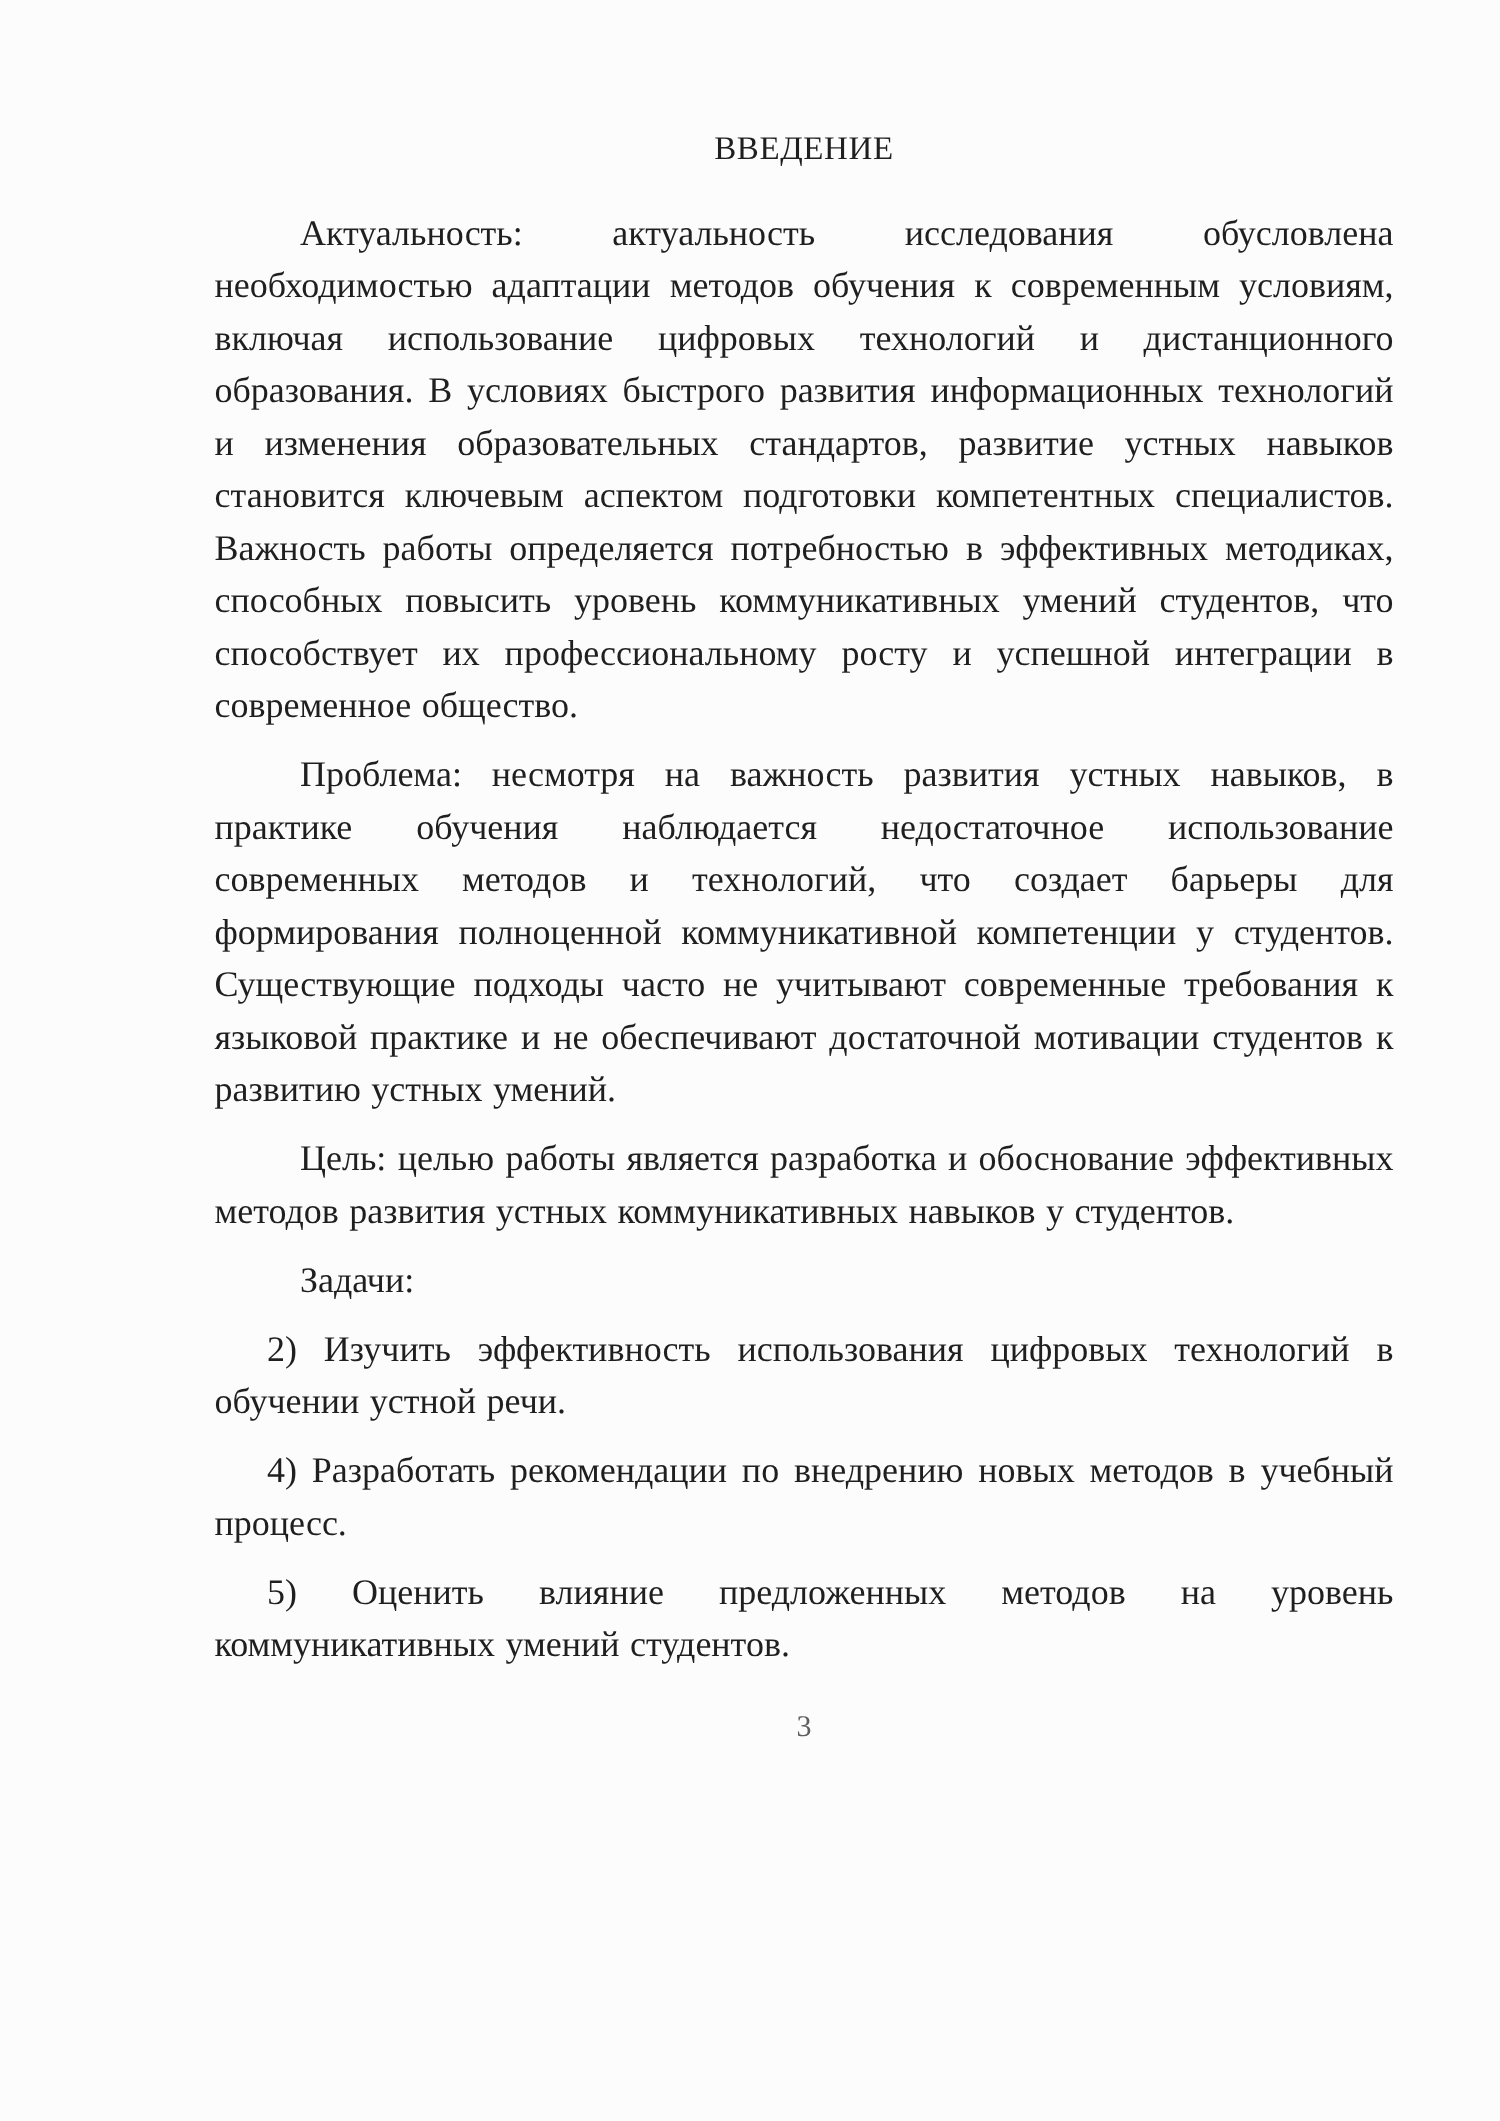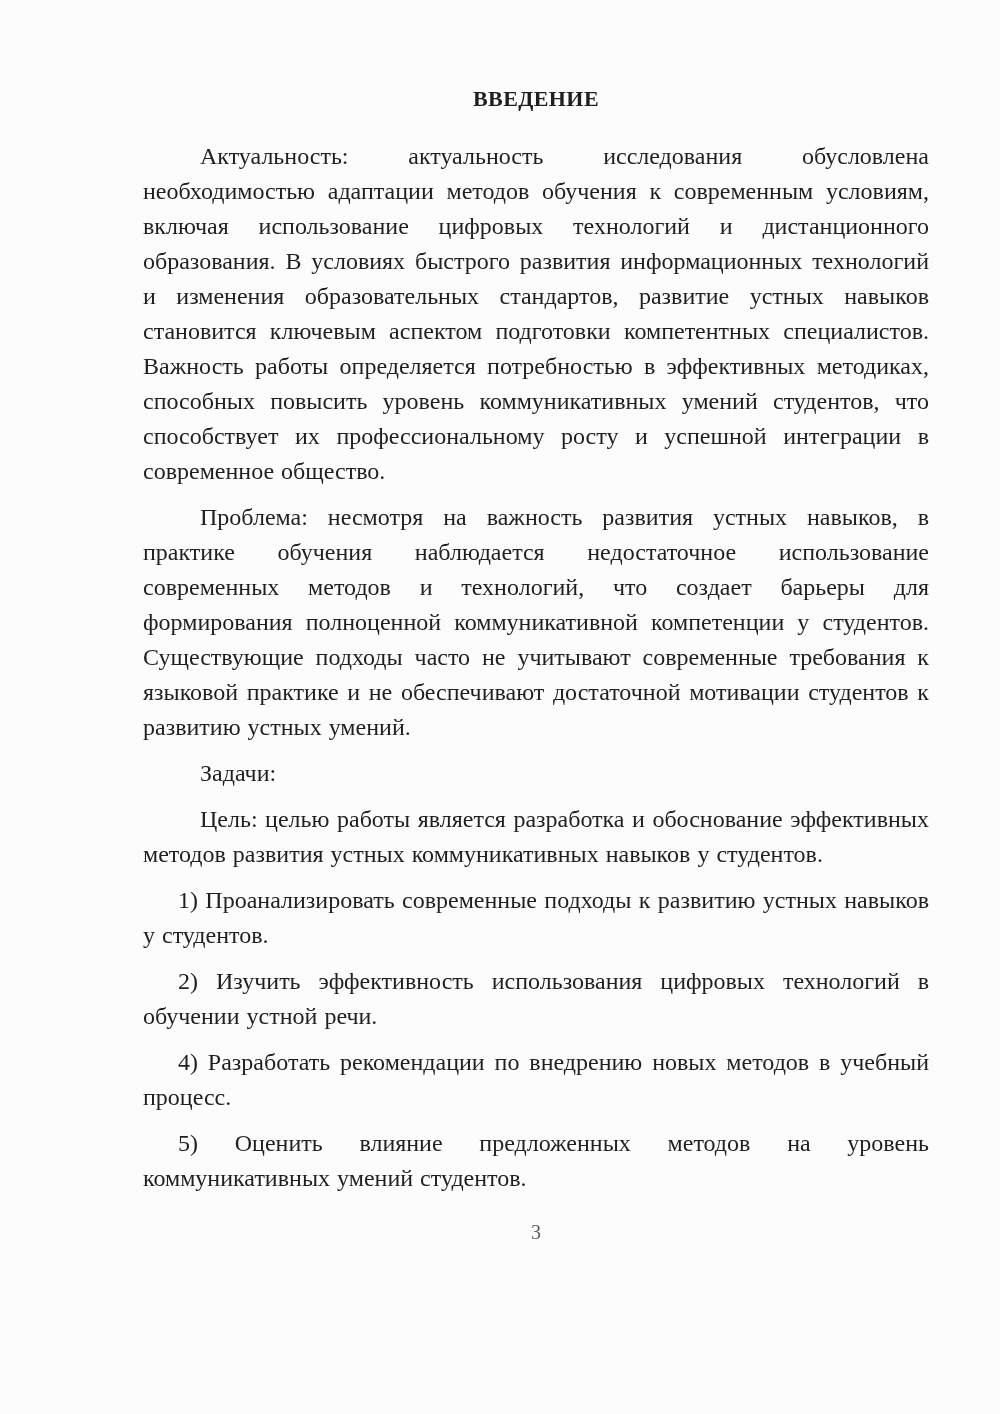--- a/index.html
+++ b/index.html
@@ -15,21 +15,21 @@
     overflow: hidden;
   }
   .page {
     box-sizing: border-box;
     width: 1000px;
     height: 1414px;
     padding: 86px 71px 0 143px;
   }
   .doc-title {
     font-size: 22px;
-    font-weight: bold;
+    font-weight: normal;
     text-align: center;
     letter-spacing: 0.4px;
     margin: 0 0 27px 0;
     line-height: 26px;
   }
   p.para {
     margin: 0 0 11px 0;
     font-size: 24px;
     line-height: 35px;
     text-align: justify;
@@ -51,25 +51,24 @@
 <body>
 
 <main class="page">
 
   <h1 class="doc-title">ВВЕДЕНИЕ</h1>
 
   <p class="para">Актуальность: актуальность исследования обусловлена необходимостью адаптации методов обучения к современным условиям, включая использование цифровых технологий и дистанционного образования. В условиях быстрого развития информационных технологий и изменения образовательных стандартов, развитие устных навыков становится ключевым аспектом подготовки компетентных специалистов. Важность работы определяется потребностью в эффективных методиках, способных повысить уровень коммуникативных умений студентов, что способствует их профессиональному росту и успешной интеграции в современное общество.</p>
 
   <p class="para">Проблема: несмотря на важность развития устных навыков, в практике обучения наблюдается недостаточное использование современных методов и технологий, что создает барьеры для формирования полноценной коммуникативной компетенции у студентов. Существующие подходы часто не учитывают современные требования к языковой практике и не обеспечивают достаточной мотивации студентов к развитию устных умений.</p>
 
+  <p class="para">Цель: целью работы является разработка и обоснование эффективных методов развития устных коммуникативных навыков у студентов.</p>
+
   <p class="para">Задачи:</p>
 
-  <p class="para">Цель: целью работы является разработка и обоснование эффективных методов развития устных коммуникативных навыков у студентов.</p>
-
-  <p class="para task">1) Проанализировать современные подходы к развитию устных навыков у студентов.</p>
 
   <p class="para task">2) Изучить эффективность использования цифровых технологий в обучении устной речи.</p>
 
 
   <p class="para task">4) Разработать рекомендации по внедрению новых методов в учебный процесс.</p>
 
   <p class="para task">5) Оценить влияние предложенных методов на уровень коммуникативных умений студентов.</p>
 
   <div class="page-number">3</div>
 

